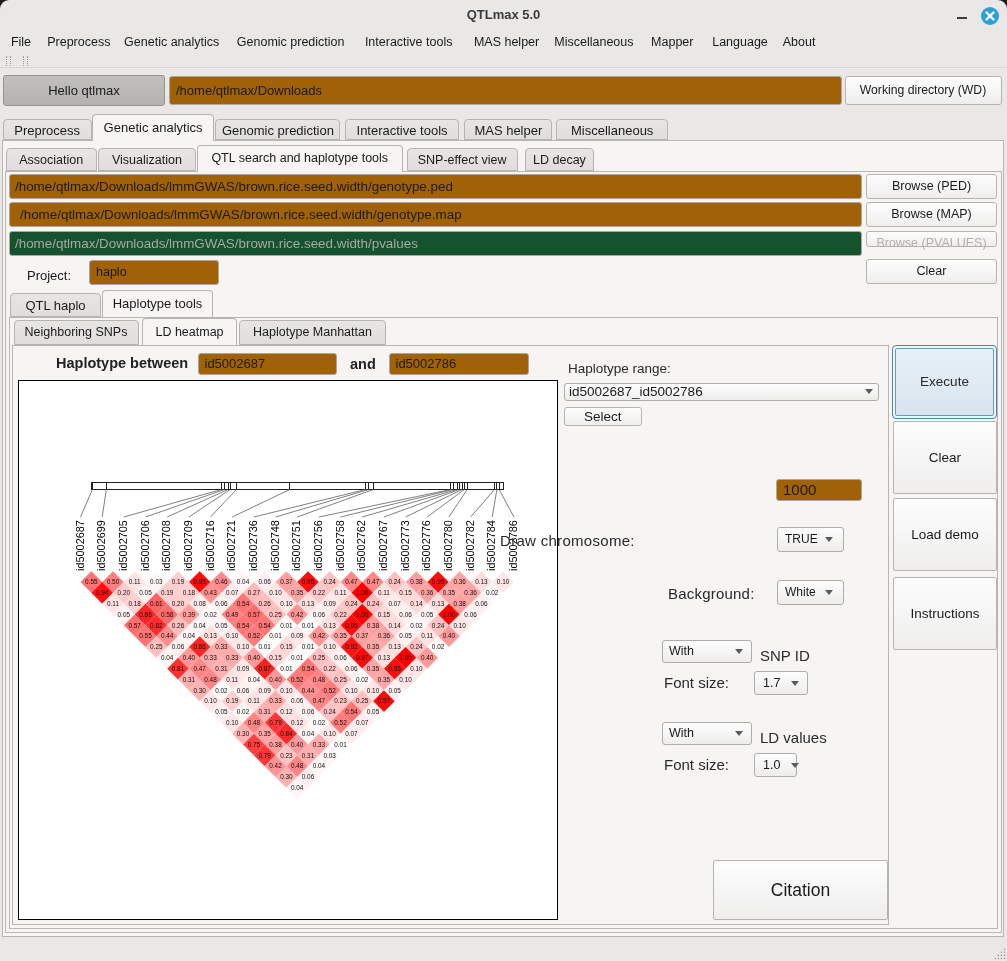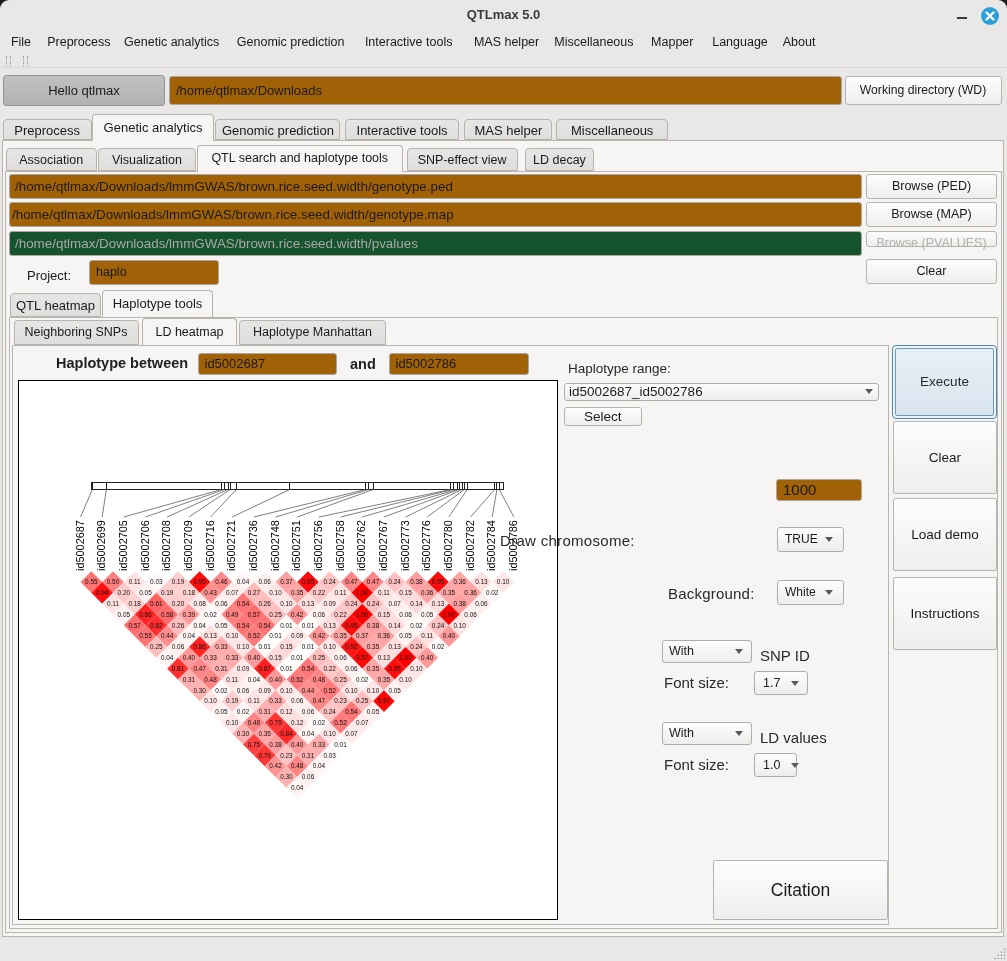--- a/index.html
+++ b/index.html
@@ -45,29 +45,29 @@
     <div class="tab" style="left:464.2px;top:118.5px;width:88.30000000000001px;height:21.5px;font-size:13px;line-height:21px">MAS helper</div>
     <div class="tab" style="left:555.9px;top:118.5px;width:112.60000000000002px;height:21.5px;font-size:13px;line-height:21px">Miscellaneous</div>
     <div class="frame" style="left:5px;top:170.5px;width:997px;height:762.5px;background:#f6f5f4"></div>
     <div class="tab" style="left:5.7px;top:148px;width:91.1px;height:22.5px;font-size:12.5px;line-height:22px">Association</div>
     <div class="tab" style="left:97.6px;top:148px;width:98.6px;height:22.5px;font-size:12.5px;line-height:22px">Visualization</div>
     <div class="tabsel" style="left:197.0px;top:144.5px;width:205.5px;height:27.5px;font-size:12.5px;line-height:25px">QTL search and haplotype tools</div>
     <div class="tab" style="left:406.5px;top:148px;width:111.20000000000005px;height:22.5px;font-size:12.5px;line-height:22px">SNP-effect view</div>
     <div class="tab" style="left:524.7px;top:148px;width:69.5px;height:22.5px;font-size:12.5px;line-height:22px">LD decay</div>
     <div class="inp" style="left:9px;top:174px;width:853px;height:25px;font-size:13.4px;line-height:23px;padding-left:5px">/home/qtlmax/Downloads/lmmGWAS/brown.rice.seed.width/genotype.ped</div>
     <div class="btn" style="left:866px;top:174px;width:131px;height:25px;font-size:12.5px;line-height:23px">Browse (PED)</div>
-    <div class="inp" style="left:9px;top:202px;width:853px;height:25px;font-size:13.4px;line-height:23px;padding-left:2px">/home/qtlmax/Downloads/lmmGWAS/brown.rice.seed.width/genotype.map</div>
+    <div class="inp" style="left:9px;top:202px;width:853px;height:25px;font-size:13.4px;line-height:23px;padding-left:10px">/home/qtlmax/Downloads/lmmGWAS/brown.rice.seed.width/genotype.map</div>
     <div class="btn" style="left:866px;top:202px;width:131px;height:25px;font-size:12.5px;line-height:23px">Browse (MAP)</div>
     <div class="inp" style="left:9px;top:231px;width:853px;height:25px;font-size:13.4px;line-height:23px;padding-left:5px;background:#14532d;color:#aba8a4">/home/qtlmax/Downloads/lmmGWAS/brown.rice.seed.width/pvalues</div>
     <div class="btn" style="left:866px;top:231px;width:131px;height:16px;font-size:12.5px;line-height:23px;color:#b3b0ac">Browse (PVALUES)</div>
     <div class="t" style="left:27px;top:268px;font-size:13px">Project:</div>
     <div class="inp" style="left:89px;top:260px;width:130px;height:25px;font-size:12.5px;line-height:23px;padding-left:6px">haplo</div>
     <div class="btn" style="left:866px;top:259px;width:131px;height:25px;font-size:12.5px;line-height:23px">Clear</div>
     <div class="frame" style="left:9px;top:316.5px;width:989px;height:612.5px;background:#f6f5f4"></div>
-    <div class="tab" style="left:10px;top:292.5px;width:91px;height:24px;font-size:13px;line-height:23px">QTL heatmap</div>
+    <div class="tab" style="left:10px;top:292.5px;width:91px;height:24px;font-size:13px;line-height:23px">QTL haplo</div>
     <div class="tabsel" style="left:102px;top:289.5px;width:111px;height:27.5px;font-size:13px;line-height:26px">Haplotype tools</div>
     <div class="frame" style="left:12px;top:344.5px;width:877px;height:580.5px;background:#f6f5f4"></div>
     <div class="tab" style="left:13.5px;top:320px;width:125px;height:24.5px;font-size:12.5px;line-height:23px">Neighboring SNPs</div>
     <div class="tabsel" style="left:142px;top:317.5px;width:95px;height:27.5px;font-size:12.5px;line-height:26px">LD heatmap</div>
     <div class="tab" style="left:239px;top:320px;width:147px;height:24.5px;font-size:12.5px;line-height:23px">Haplotype Manhattan</div>
     <div class="t" style="left:56px;top:355px;font-size:14.5px;font-weight:bold;color:#222">Haplotype between</div>
     <div class="inp" style="left:197.5px;top:352.5px;width:139px;height:22px;font-size:13px;line-height:20px;padding-left:6px">id5002687</div>
     <div class="t" style="left:350px;top:356px;font-size:14.5px;font-weight:bold;color:#222">and</div>
     <div class="inp" style="left:388.5px;top:352.5px;width:140px;height:22px;font-size:13px;line-height:20px;padding-left:6px">id5002786</div>
     <div class="abs" style="left:18px;top:380px;width:540px;height:540px;background:#fff;border:1px solid #000">

